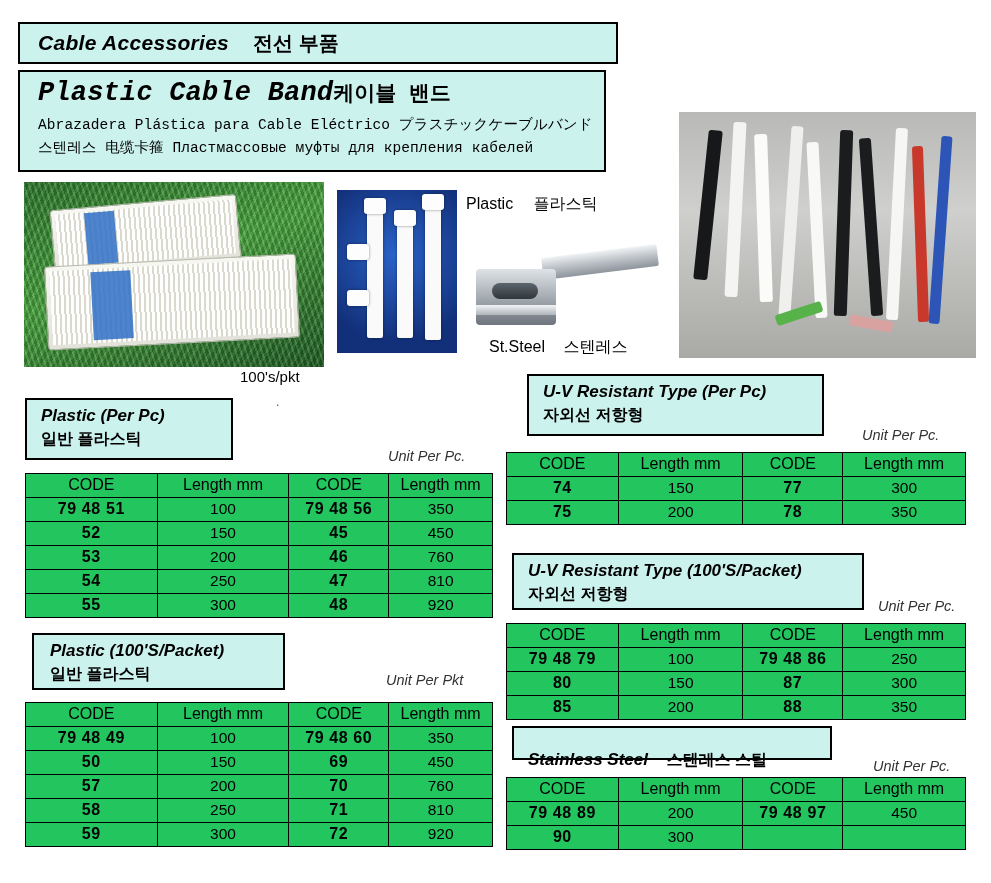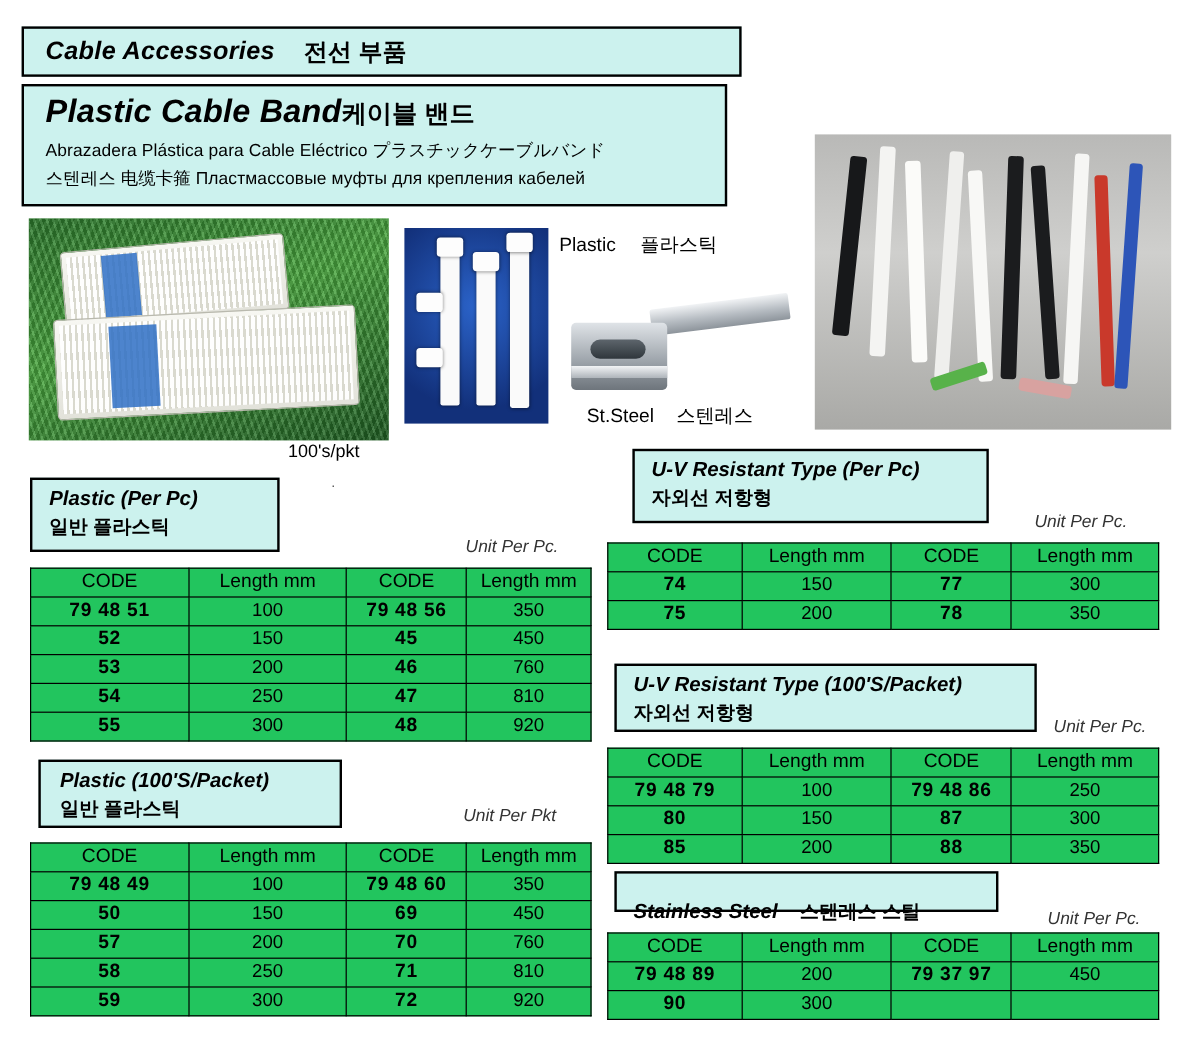--- a/index.html
+++ b/index.html
@@ -37,20 +37,21 @@
   #category-banner .cat-ko {
     font-weight: bold;
     font-size: 20px;
     margin-left: 24px;
   }
 
   #product-banner {
     left: 18px; top: 70px; width: 588px; height: 102px;
     background: #ccf2ee;
     padding: 6px 0 0 18px;
+    font-family: Liberation Mono, monospace;
   }
   #product-banner .p-title-row {
     display: flex; align-items: baseline;
   }
   #product-banner .p-en {
     font-style: italic; font-weight: bold; font-size: 27px; letter-spacing: .2px;
   }
   #product-banner .p-ko {
     font-weight: bold; font-size: 21px; 
   }
@@ -514,21 +515,21 @@
       <th>CODE</th>
       <th>Length mm</th>
       <th>CODE</th>
       <th>Length mm</th>
     </tr>
   </thead>
   <tbody>
     <tr>
       <td class="code">79 48 89</td>
       <td class="len">200</td>
-      <td class="code">79 37 97</td>
+      <td class="code">79 48 97</td>
       <td class="len">450</td>
     </tr>
     <tr>
       <td class="code">90</td>
       <td class="len">300</td>
       <td class="blank"></td>
       <td class="blank"></td>
     </tr>
   </tbody>
 </table>

